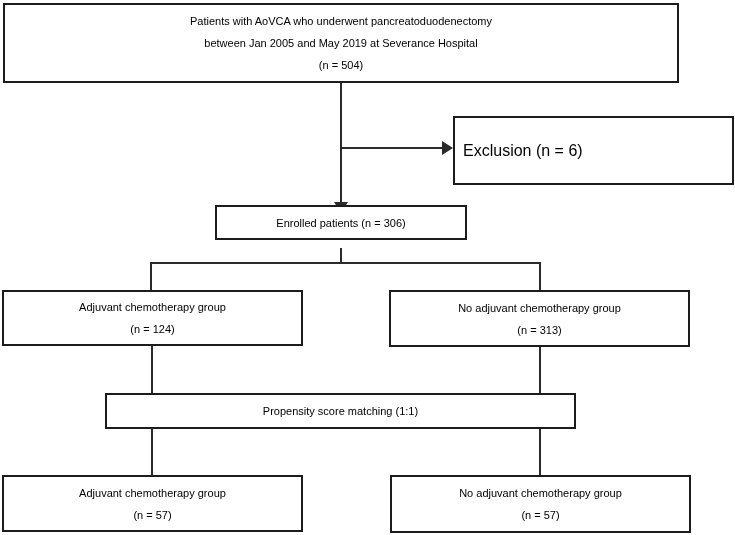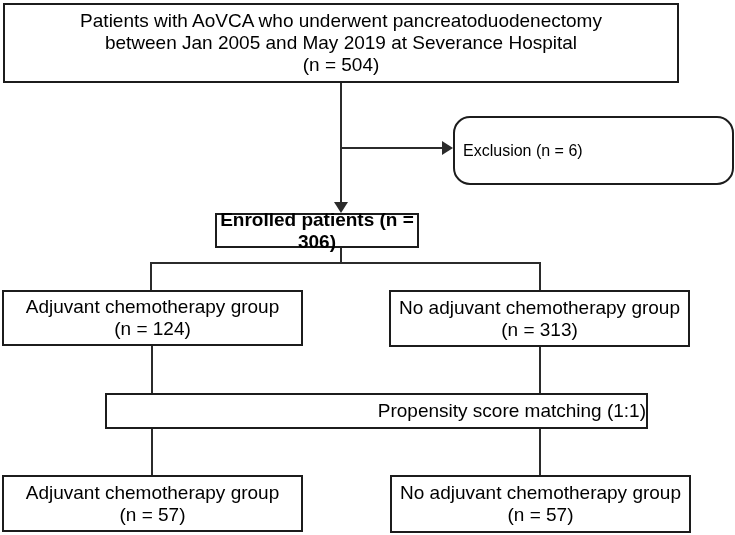--- a/index.html
+++ b/index.html
@@ -15,31 +15,30 @@
   .box {
     position: absolute;
     box-sizing: border-box;
     border: 2px solid var(--border, #1c1c1c);
     background: #ffffff;
     display: flex;
     flex-direction: column;
     justify-content: center;
     align-items: center;
     text-align: center;
-    font-size: 19px;
+    font-size: 11px;
     line-height: 22px;
     z-index: 2;
   }
   .box.left-align {
     align-items: flex-start;
     text-align: left;
     padding: 0 6px 0 8px;
     font-size: 16px;
     line-height: 21px;
-    border-radius: 17px;
   }
   .line {
     position: absolute;
     background: var(--line, #2b2b2b);
     z-index: 1;
   }
   .arrow-down {
     position: absolute;
     width: 0; height: 0;
     border-left: 7px solid transparent;
@@ -51,24 +50,24 @@
     position: absolute;
     width: 0; height: 0;
     border-top: 7px solid transparent;
     border-bottom: 7px solid transparent;
     border-left: 11px solid var(--line, #2b2b2b);
     z-index: 1;
   }
   
   #box-patients            { left: 3px;   top: 3px;   width: 676px; height: 80px; }
   #box-exclusion           { left: 453px; top: 116px; width: 281px; height: 69px; }
-  #box-enrolled            { left: 215px; top: 213px; width: 204px; height: 35px; font-weight: bold; }
+  #box-enrolled            { left: 215px; top: 205px; width: 252px; height: 35px; }
   #box-adjuvant            { left: 2px;   top: 290px; width: 301px; height: 56px; }
   #box-no-adjuvant         { left: 389px; top: 290px; width: 301px; height: 57px; }
-  #box-psm                 { left: 105px; top: 393px; width: 543px; height: 36px; align-items: flex-end; }
+  #box-psm                 { left: 105px; top: 393px; width: 471px; height: 36px; }
   #box-adjuvant-matched    { left: 2px;   top: 475px; width: 301px; height: 57px; }
   #box-no-adjuvant-matched { left: 390px; top: 475px; width: 301px; height: 58px; }
   
   #line-top-down        { left: 340px; top: 83px;  width: 2px;   height: 119px; }
   #arrow-to-enrolled    { left: 334px; top: 202px; }
   #line-exclusion       { left: 340px; top: 147px; width: 102px; height: 2px; }
   #arrow-to-exclusion   { left: 442px; top: 141px; }
   #line-enrolled-stub   { left: 340px; top: 248px; width: 2px;   height: 16px; }
   #line-split           { left: 150px; top: 262px; width: 391px; height: 2px; }
   #line-left-drop-1     { left: 150px; top: 262px; width: 2px;   height: 28px; }

